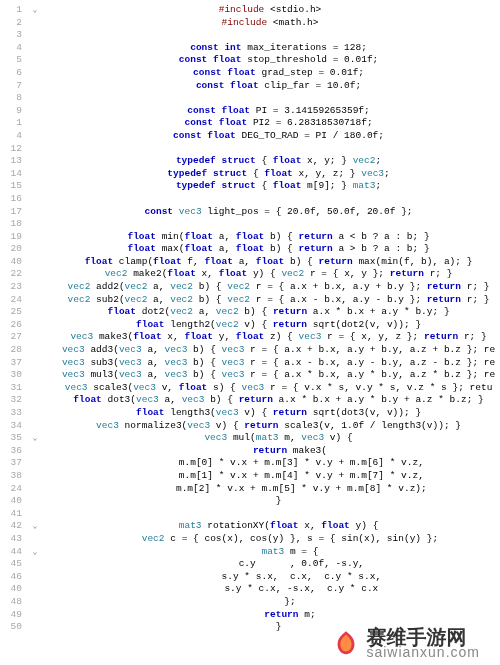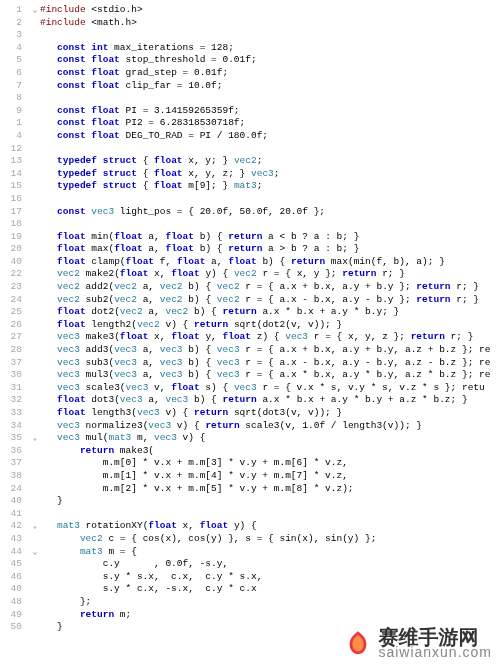--- a/index.html
+++ b/index.html
@@ -3,26 +3,26 @@
 <meta charset="utf-8">
 <style>
   * { margin: 0; padding: 0; box-sizing: border-box; }
   html, body { width: 500px; height: 665px; overflow: hidden; background: #fff; font-family: Consolas, 'Courier New', monospace; font-size: 9.5px; color: #000; }
   .editor { display: flex; height: 100%; position: relative; }
   .gutter { width: 30px; flex: 0 0 30px; text-align: right; padding-right: 8px; color: #a8a8a8; user-select: none; line-height: 12.6px; padding-top: 4px; }
   .gutter .ln { height: 12.6px; display: flex; justify-content: flex-end; align-items: center; }
   .fold { width: 10px; flex: 0 0 10px; line-height: 12.6px; color: #888; padding-top: 4px; }
   .fold .fg { height: 12.6px; display: flex; align-items: center; justify-content: center; font-size: 8px; }
   .code { flex: 1; padding-top: 4px; line-height: 12.6px; white-space: pre; overflow: hidden; }
-  .code .cl { height: 12.6px; }
+  .code .cl { height: 12.6px; text-align: center; }
   .kw { color: #0000c0; font-weight: bold; }
   .pp { color: #800000; }
   .ty { color: #267f99; }
   .nm { color: #000; }
-  .watermark { position: absolute; right: 8px; bottom: 6px; font-family: "Microsoft YaHei", sans-serif; font-weight: 800; font-size: 20px; color: #333; display: flex; align-items: center; gap: 6px; }
+  .watermark { position: absolute; right: 20px; bottom: 6px; font-family: "Microsoft YaHei", sans-serif; font-weight: 800; font-size: 20px; color: #333; display: flex; align-items: center; gap: 6px; }
   .wm-logo { width: 28px; height: 28px; }
   .wm-logo svg { width: 100%; height: 100%; }
   .wm-sub { font-size: 14px; font-weight: 400; color: #888; display: block; letter-spacing: 1px; margin-top: -2px; }
   .wm-stack { display: flex; flex-direction: column; align-items: flex-start; line-height: 1; }
 </style>
 </head>
 <body>
 
 <div class="editor">
   <div class="gutter" id="gutter">

